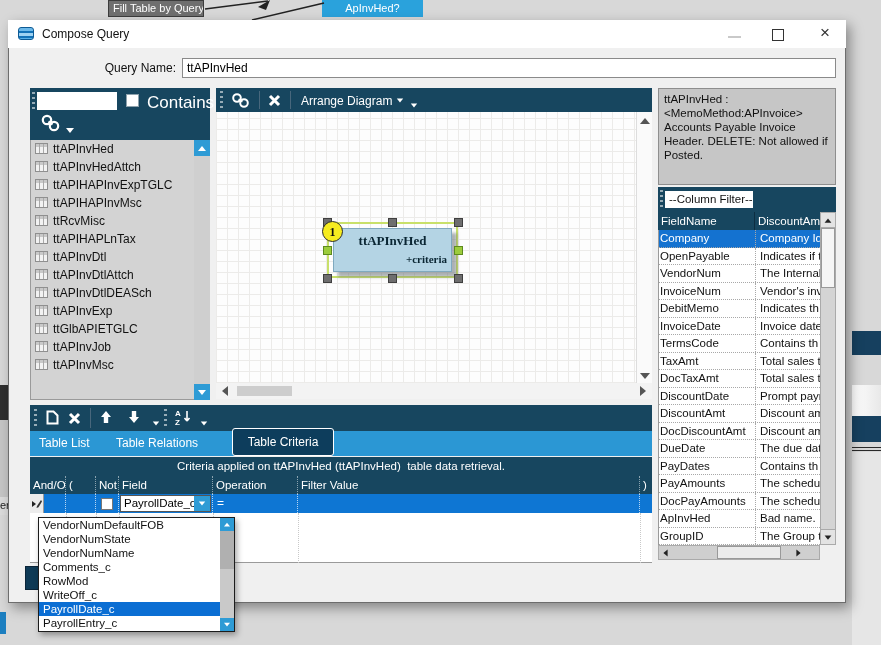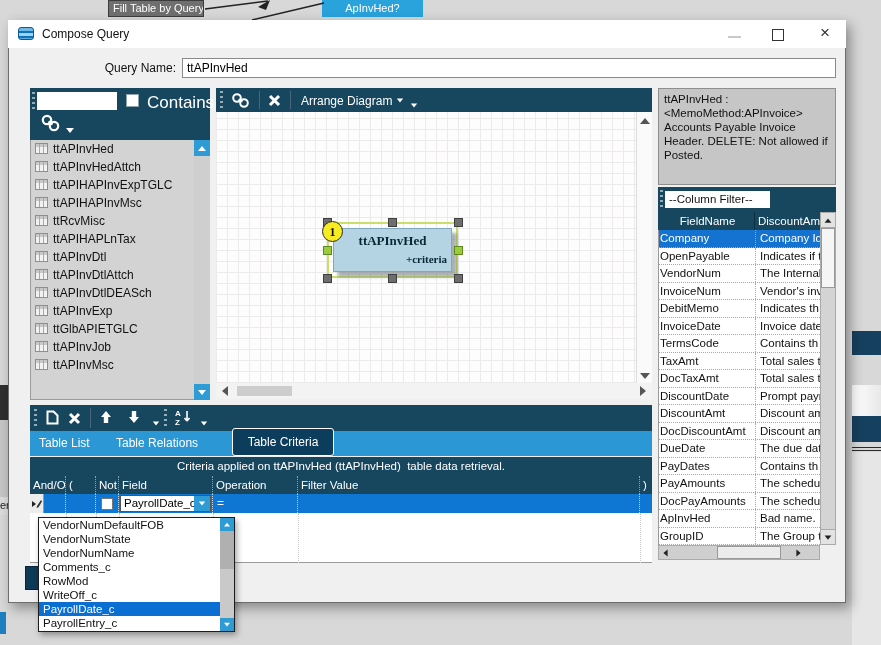--- a/index.html
+++ b/index.html
@@ -230,24 +230,24 @@
     <div class="tri-l-gy" style="position:absolute;left:6px;top:3px;"></div>
     <div style="position:absolute;left:21px;top:3px;width:55px;height:10px;background:#cdcdcd;"></div>
     <div class="tri-r-gy" style="position:absolute;right:6px;top:3px;"></div>
   </div>
 
   <div class="abs" style="left:658px;top:88px;width:178px;height:97px;background:#c6c6c6;border:1px solid #8e8e8e;padding:3px 5px;font-size:11.5px;line-height:14px;white-space:pre-wrap;overflow:hidden;">ttAPInvHed :
 &lt;MemoMethod:APInvoice&gt;
 Accounts Payable Invoice Header. DELETE: Not allowed if Posted.</div>
   <div class="abs teal" style="left:658px;top:187px;width:178px;height:25px;"></div>
   <div class="abs grip" style="left:660px;top:190px;height:19px;"></div>
-  <div class="abs" style="left:665px;top:191px;width:105px;height:17px;background:#fff;font-size:11.5px;line-height:17px;padding-left:4px;white-space:nowrap;overflow:hidden;">--Column Filter--</div>
+  <div class="abs" style="left:665px;top:191px;width:88px;height:17px;background:#fff;font-size:11.5px;line-height:17px;padding-left:4px;white-space:nowrap;overflow:hidden;">--Column Filter--</div>
 
   <div class="abs teal" style="left:658px;top:212px;width:162px;height:18px;display:flex;">
-    <div class="bh-cell" style="width:97px;border-right:1px solid #0d2e42;text-align:center;">FieldName</div>
+    <div class="bh-cell" style="width:97px;border-right:1px solid #0d2e42;">FieldName</div>
     <div class="bh-cell" style="flex:1;border-right:none;">DiscountAmt</div>
   </div>
 
   <div class="abs" style="left:658px;top:230px;width:162px;height:315px;background:#fff;overflow:hidden;border-left:1px solid #9a9a9a;">
 
       <div class="rg-row sel">
         <span class="rg-field">Company</span>
         <span class="rg-desc">Company Id</span>
       </div>
 

